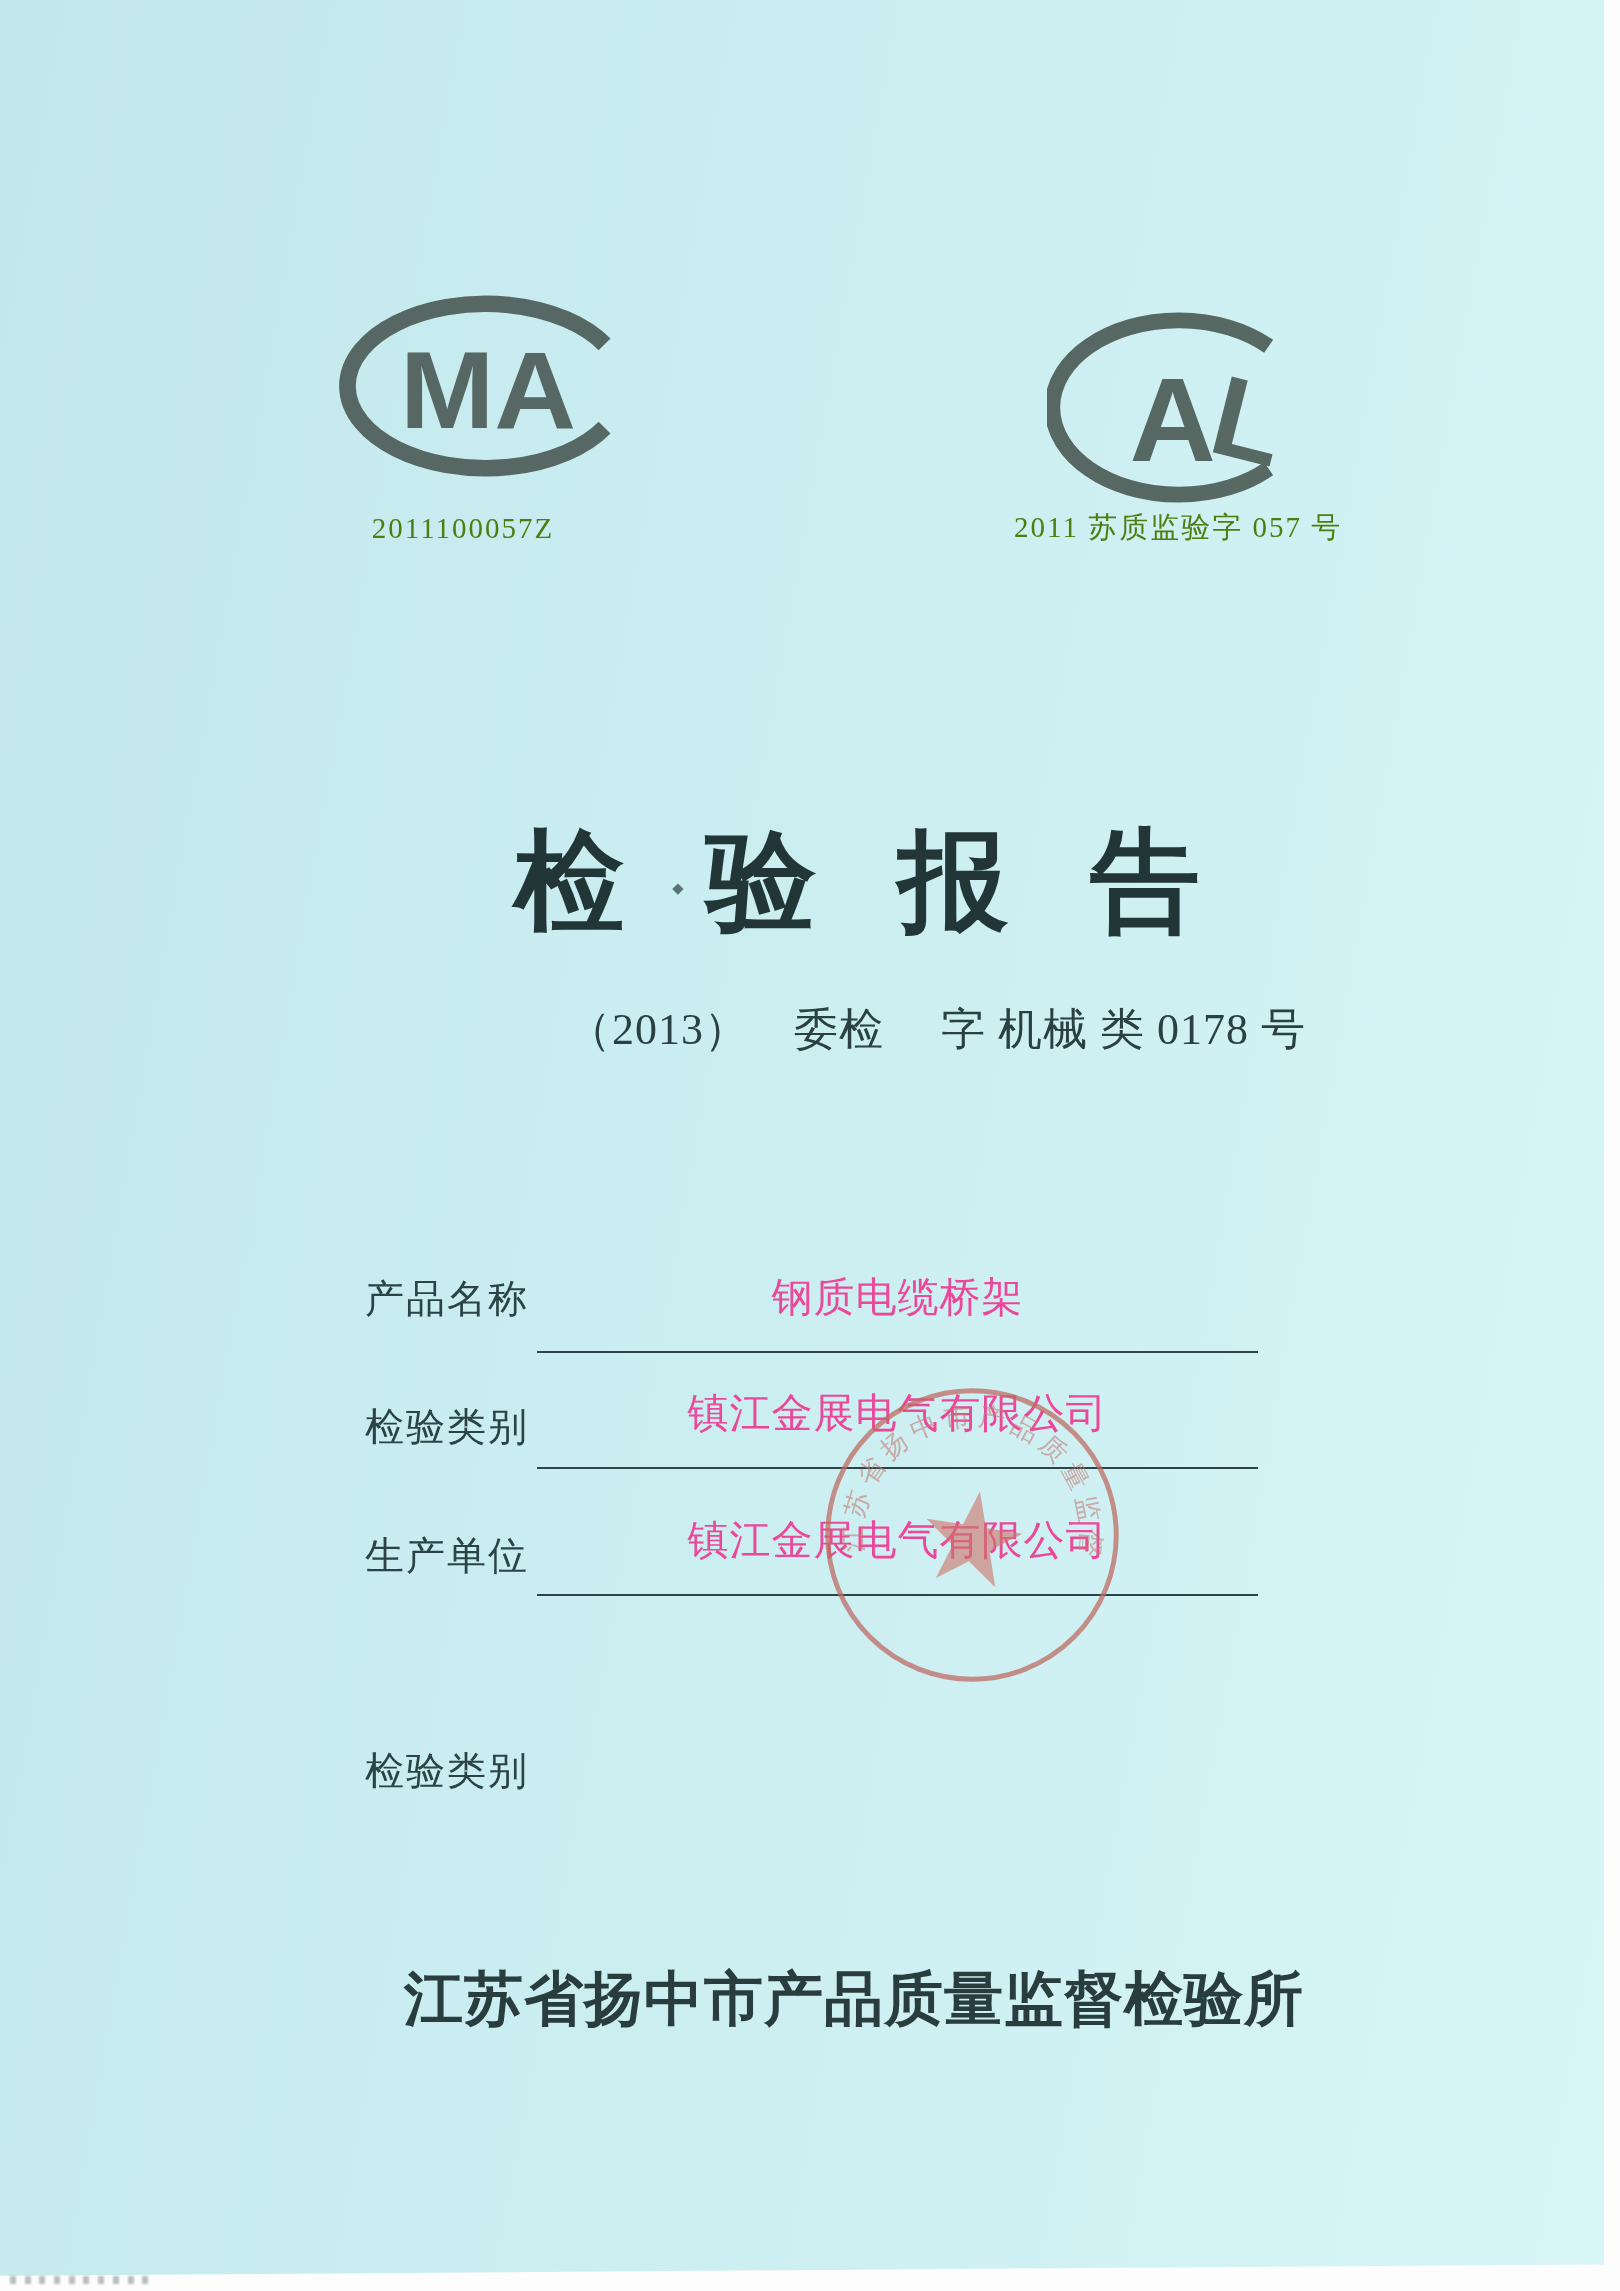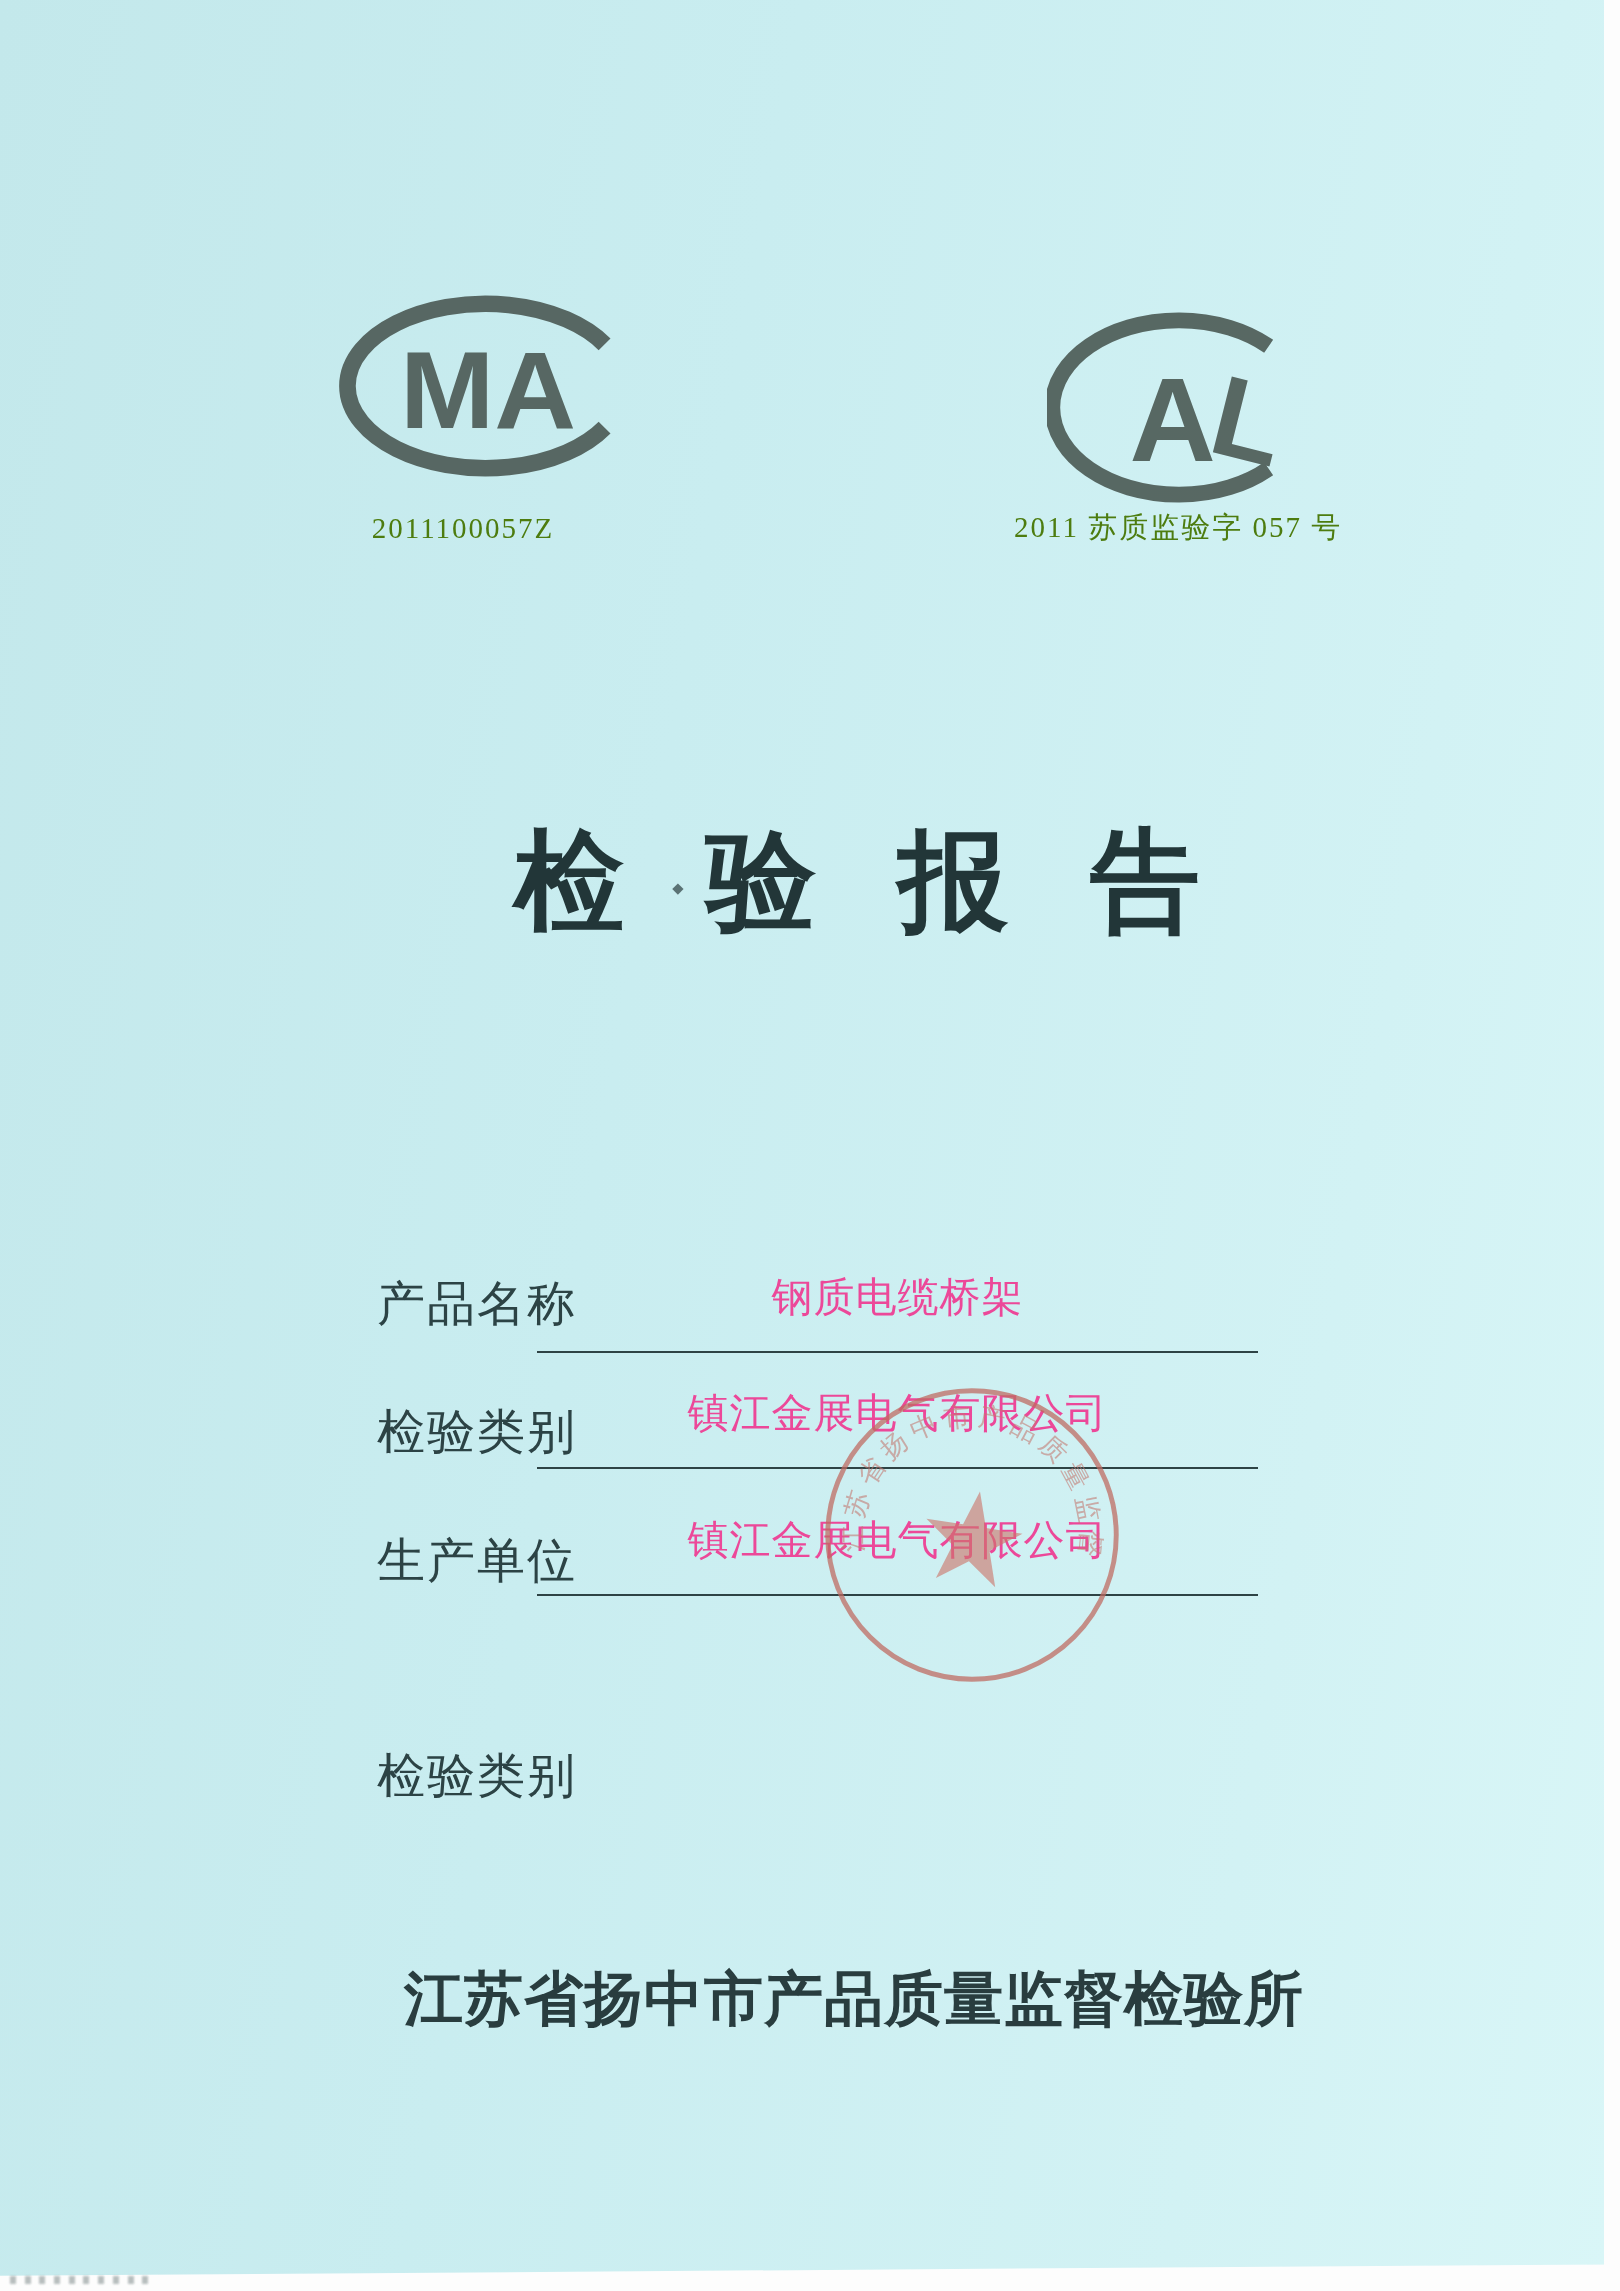--- a/index.html
+++ b/index.html
@@ -38,21 +38,21 @@
     color:#223638;white-space:nowrap;
   }
   .report-number{
     position:absolute;left:567px;top:1000px;
     font-size:44px;letter-spacing:1px;color:#2b4042;white-space:nowrap;
   }
 
   
   .field-label{
     position:absolute;left:365px;
-    font-size:48px;letter-spacing:2px;color:#2c4345;white-space:nowrap;margin-left:12px;
+    font-size:39px;letter-spacing:2px;color:#2c4345;white-space:nowrap;
   }
   .field-line{
     position:absolute;left:537px;width:721px;height:85px;
     border-bottom:2.9px solid #2e4345;
     text-align:center;
   }
   .field-value{
     display:inline-block;margin-top:3.9px;
     font-size:41px;letter-spacing:1px;color:#ec4899;white-space:nowrap;
   }
@@ -84,20 +84,21 @@
 
   <svg class="cal-logo" width="267" height="191" viewBox="0 0 272 195" xmlns="http://www.w3.org/2000/svg">
     <path d="M 226 35 A 129 89 0 1 0 226 160" fill="none" stroke="#4f5e59" stroke-width="16" stroke-linecap="butt"></path>
     <text x="128" y="152" text-anchor="middle" font-family="Liberation Sans, sans-serif" font-weight="bold" font-size="122" fill="#4f5e59">A</text>
     <text x="196" y="150" text-anchor="middle" transform="rotate(14 196 150)" font-family="Liberation Sans, sans-serif" font-weight="bold" font-size="116" fill="#4f5e59">L</text>
   </svg>
   <div class="cert-number cal-number">2011 苏质监验字 057 号</div>
 
   <div class="report-title">检验报告</div>
   <div class="title-speck"></div>
+  <div class="report-number">（2013）　委检　 字 机械 类 0178 号</div>
 
   <div class="field-label lbl-1">产品名称</div>
   <div class="field-line ln-1">
     <span class="field-value">钢质电缆桥架</span>
   </div>
 
   <div class="field-label lbl-2">检验类别</div>
   <div class="field-line ln-2">
     <span class="field-value">镇江金展电气有限公司</span>
   </div>

